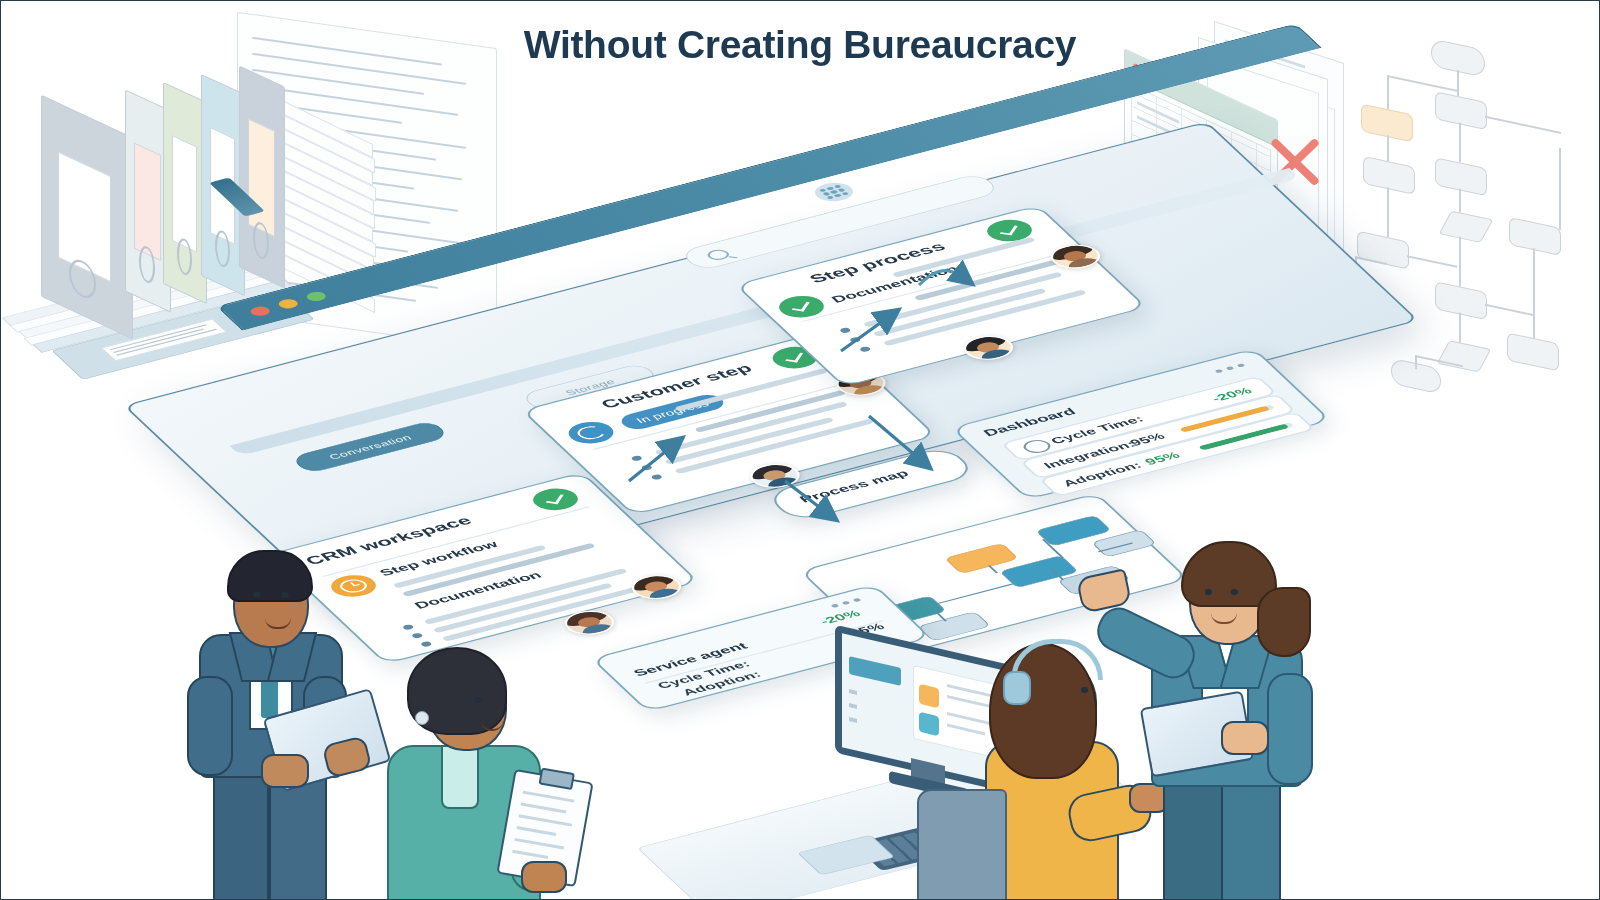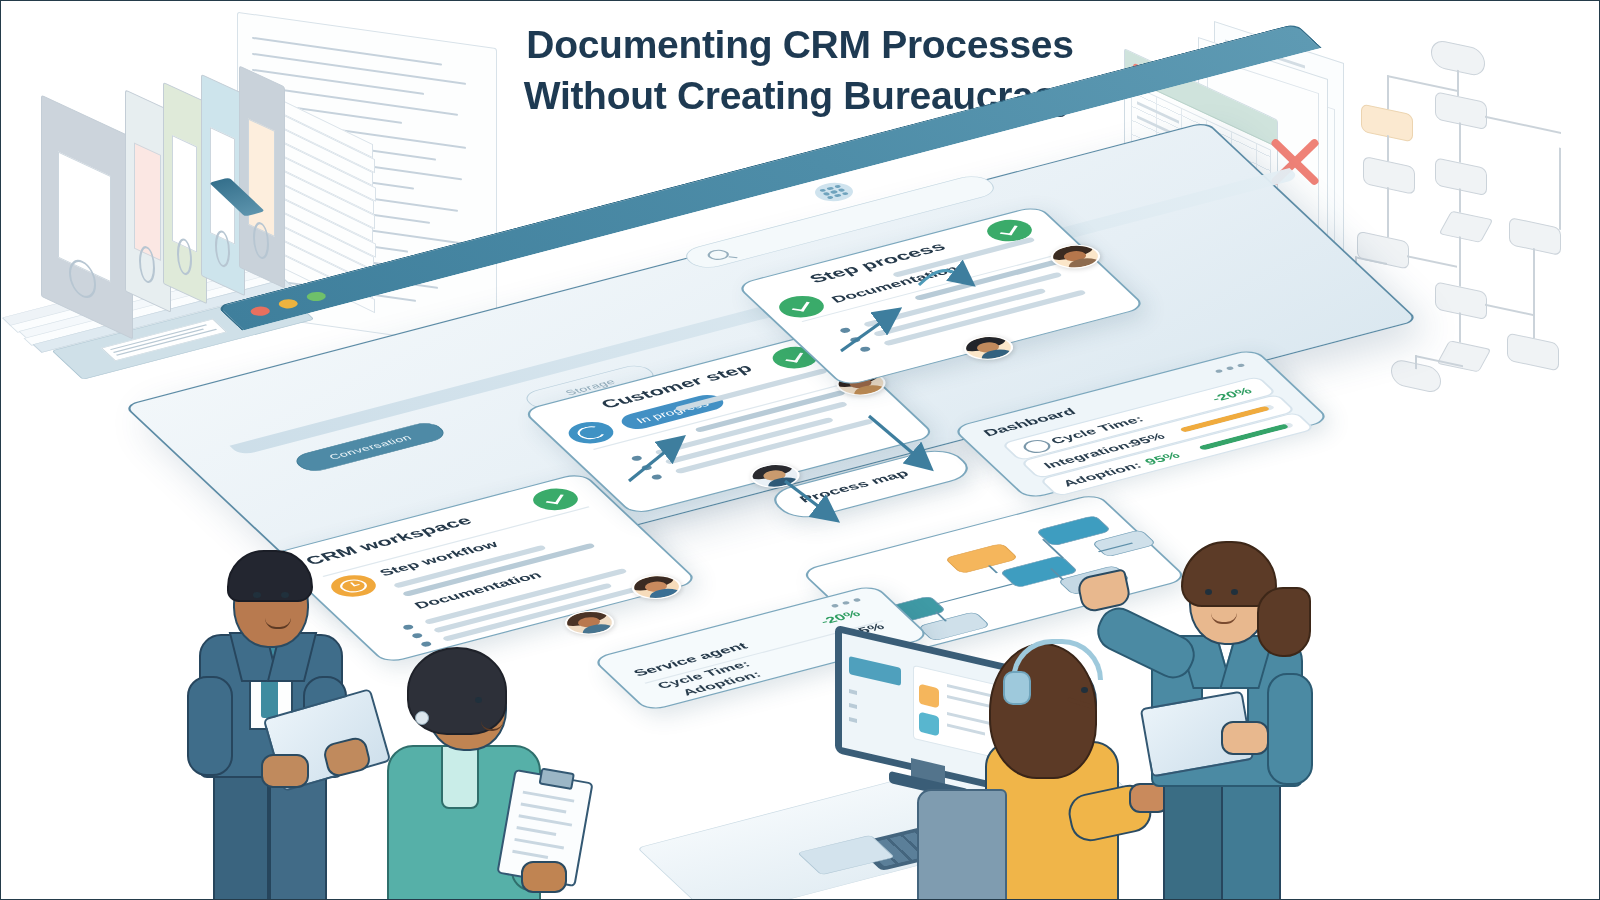--- a/index.html
+++ b/index.html
@@ -168,21 +168,20 @@
     border:1.5px solid #c9dae4;
     transform:matrix(1,-0.262,0.50,0.47,0,0);
   }
 </style>
 </head>
 <body>
 
 <div class="stage">
 
   <div class="abs" id="title">
-    <span>Documenting CRM Processes</span>
     <span class="l2">Without Creating Bureaucracy</span>
   </div>
 
   <div class="abs" style="left:14px;top:25px;width:470px;height:395px;">
 
     <div class="abs" style="left:222px;top:4px;width:258px;height:300px;background:#fdfefe;border:1.5px solid #d8e2e9;border-radius:3px;transform:skewY(8deg);">
       <div class="sheet" style="left:14px;top:16px;width:226px;height:270px;border:none;background:transparent;">
         <div class="tl" style="left:0;top:6px;width:190px;"></div>
         <div class="tl" style="left:0;top:22px;width:214px;"></div>
         <div class="tl" style="left:0;top:38px;width:172px;"></div>

